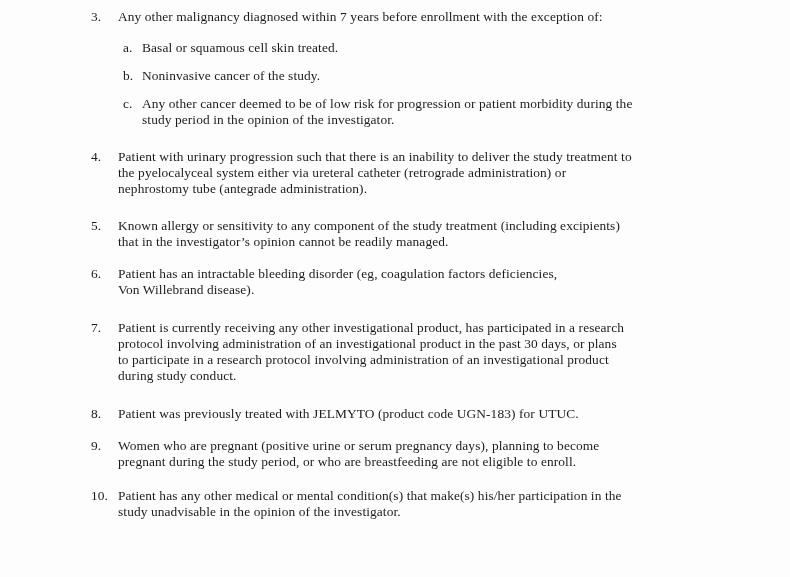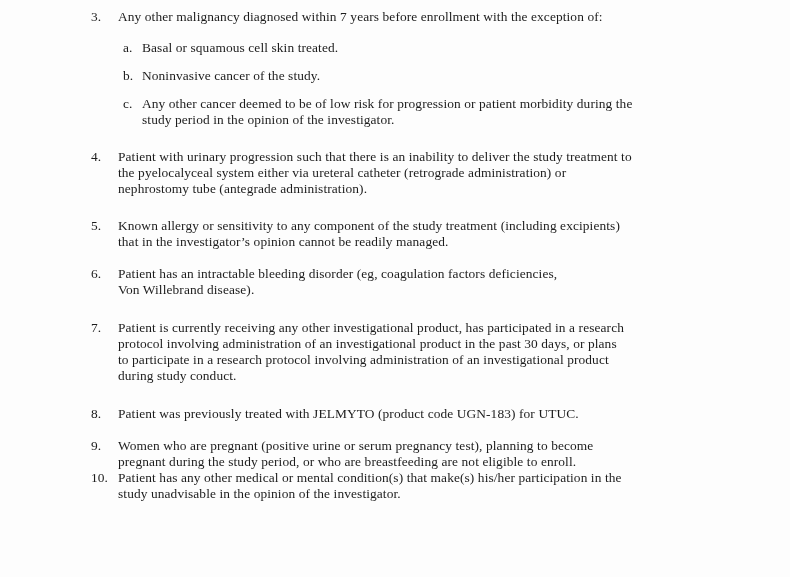--- a/index.html
+++ b/index.html
@@ -44,21 +44,21 @@
     white-space: nowrap;
   }
   .sub .txt {
     flex: 1 1 auto;
     white-space: pre-line;
     letter-spacing: 0.1px;
   }
   .mt15 { margin-top: 15px; }
   .mt12 { margin-top: 12px; }
   .mt16 { margin-top: 16px; }
-  .mt18 { }
+  .mt18 { margin-top: 18px; }
   .mt21 { margin-top: 21px; }
   .mt22 { margin-top: 22px; }
 </style>
 </head>
 <body>
 
 <div class="page">
 
   <div class="item">
     <span class="num">3.</span>
@@ -108,21 +108,21 @@
 during study conduct.</div>
   </div>
 
   <div class="item mt22">
     <span class="num">8.</span>
     <div class="txt">Patient was previously treated with JELMYTO (product code UGN-183) for UTUC.</div>
   </div>
 
   <div class="item mt16">
     <span class="num">9.</span>
-    <div class="txt">Women who are pregnant (positive urine or serum pregnancy test), planning to become
+    <div class="txt">Women who are pregnant (positive urine or serum pregnancy days), planning to become
 pregnant during the study period, or who are breastfeeding are not eligible to enroll.</div>
   </div>
 
   <div class="item mt18">
     <span class="num">10.</span>
     <div class="txt">Patient has any other medical or mental condition(s) that make(s) his/her participation in the
 study unadvisable in the opinion of the investigator.</div>
   </div>
 
 

